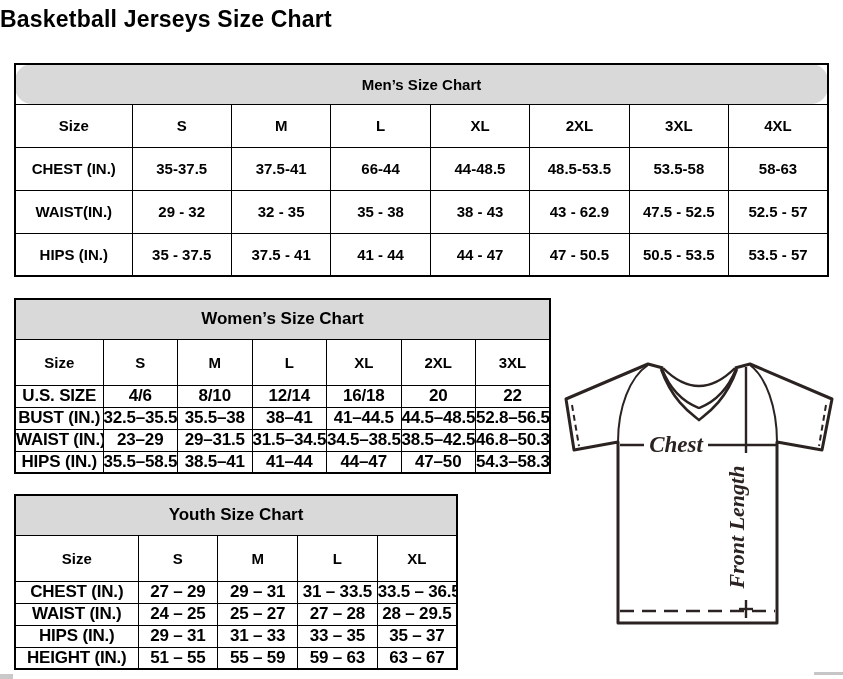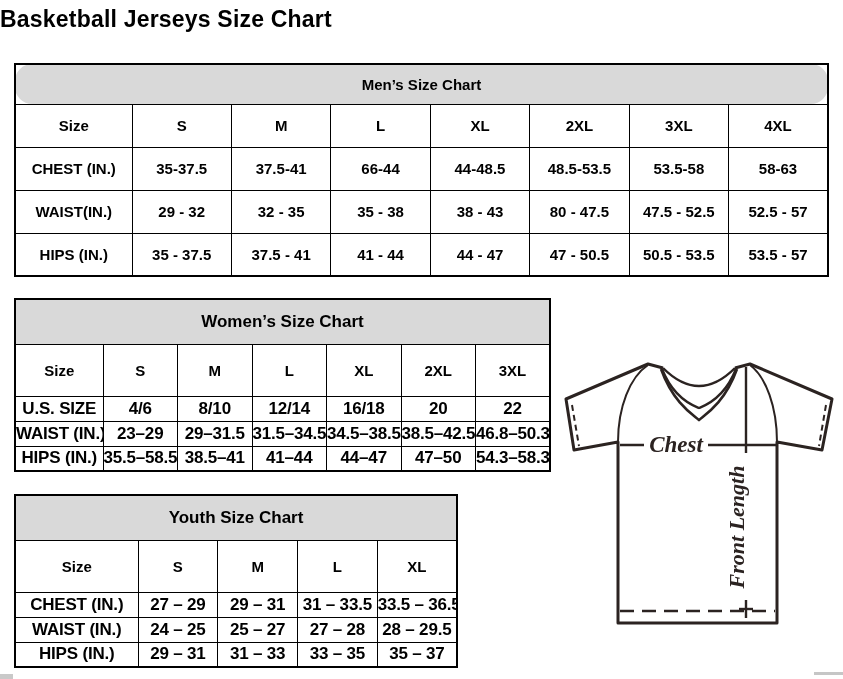--- a/index.html
+++ b/index.html
@@ -72,21 +72,21 @@
     <td>48.5-53.5</td>
     <td>53.5-58</td>
     <td>58-63</td>
   </tr>
   <tr class="h43">
     <td>WAIST(IN.)</td>
     <td>29 - 32</td>
     <td>32 - 35</td>
     <td>35 - 38</td>
     <td>38 - 43</td>
-    <td>80 - 47.5</td>
+    <td>43 - 62.9</td>
     <td>47.5 - 52.5</td>
     <td>52.5 - 57</td>
   </tr>
   <tr class="h43">
     <td>HIPS (IN.)</td>
     <td>35 - 37.5</td>
     <td>37.5 - 41</td>
     <td>41 - 44</td>
     <td>44 - 47</td>
     <td>47 - 50.5</td>
@@ -122,20 +122,29 @@
   <tr class="h22">
     <td class="small">U.S. SIZE</td>
     <td class="small">4/6</td>
     <td class="small">8/10</td>
     <td class="small">12/14</td>
     <td class="small">16/18</td>
     <td class="small">20</td>
     <td class="small">22</td>
   </tr>
   <tr class="h22">
+    <td class="small">BUST (IN.)</td>
+    <td class="small">32.5–35.5</td>
+    <td class="small">35.5–38</td>
+    <td class="small">38–41</td>
+    <td class="small">41–44.5</td>
+    <td class="small">44.5–48.5</td>
+    <td class="small">52.8–56.5</td>
+  </tr>
+  <tr class="h22">
     <td class="small">WAIST (IN.)</td>
     <td class="small">23–29</td>
     <td class="small">29–31.5</td>
     <td class="small">31.5–34.5</td>
     <td class="small">34.5–38.5</td>
     <td class="small">38.5–42.5</td>
     <td class="small">46.8–50.3</td>
   </tr>
   <tr class="h22">
     <td class="small">HIPS (IN.)</td>
@@ -182,20 +191,27 @@
     <td class="small">27 – 28</td>
     <td class="small">28 – 29.5</td>
   </tr>
   <tr class="h22">
     <td class="small">HIPS (IN.)</td>
     <td class="small">29 – 31</td>
     <td class="small">31 – 33</td>
     <td class="small">33 – 35</td>
     <td class="small">35 – 37</td>
   </tr>
+  <tr class="h22">
+    <td class="small">HEIGHT (IN.)</td>
+    <td class="small">51 – 55</td>
+    <td class="small">55 – 59</td>
+    <td class="small">59 – 63</td>
+    <td class="small">63 – 67</td>
+  </tr>
   </tbody>
 </table>
 
 <svg id="jersey" viewBox="0 0 287 292" xmlns="http://www.w3.org/2000/svg">
   <g stroke="#2b2321" fill="none" stroke-linejoin="round" stroke-linecap="butt">
 
     <path stroke-width="3" d="M107,13 L92,9 L10,44 L18,95 L62,87 L62,268 L221,268 L221,87 L266,95 L276,44 L194,9 L179,13"></path>
 
     <path stroke-width="2" d="M62,87 C62,52 74,22 92,10"></path>
     <path stroke-width="2" d="M221,87 C221,52 210,22 194,10"></path>

